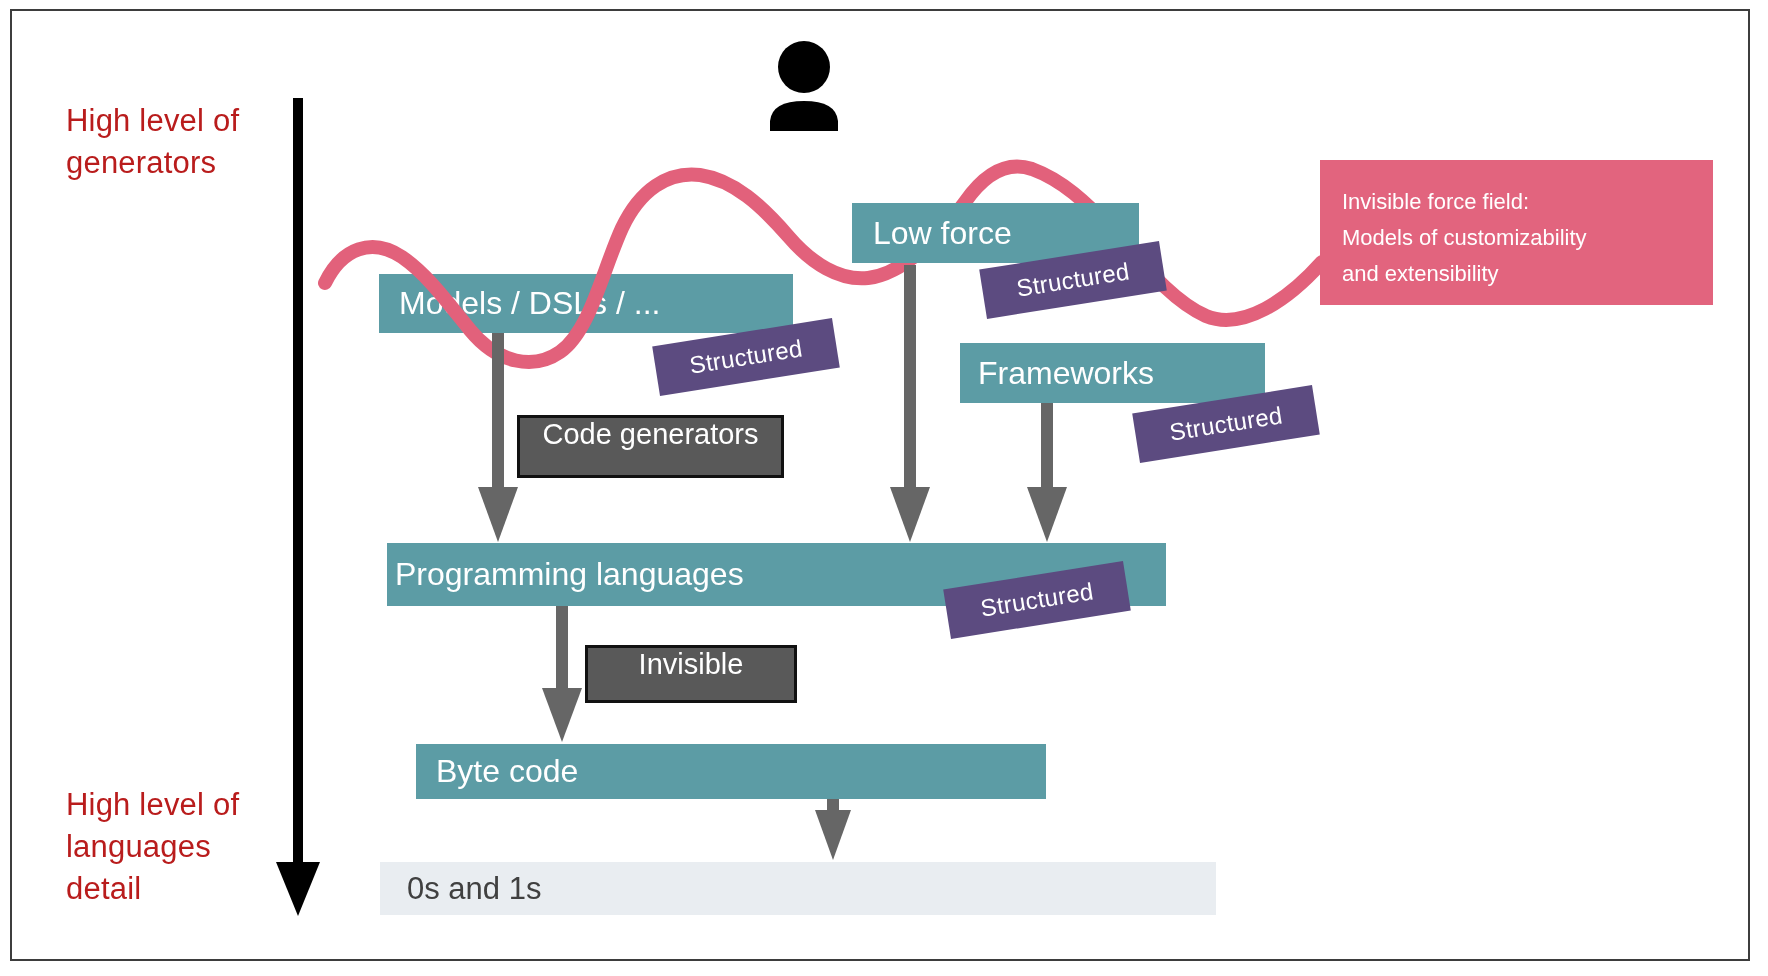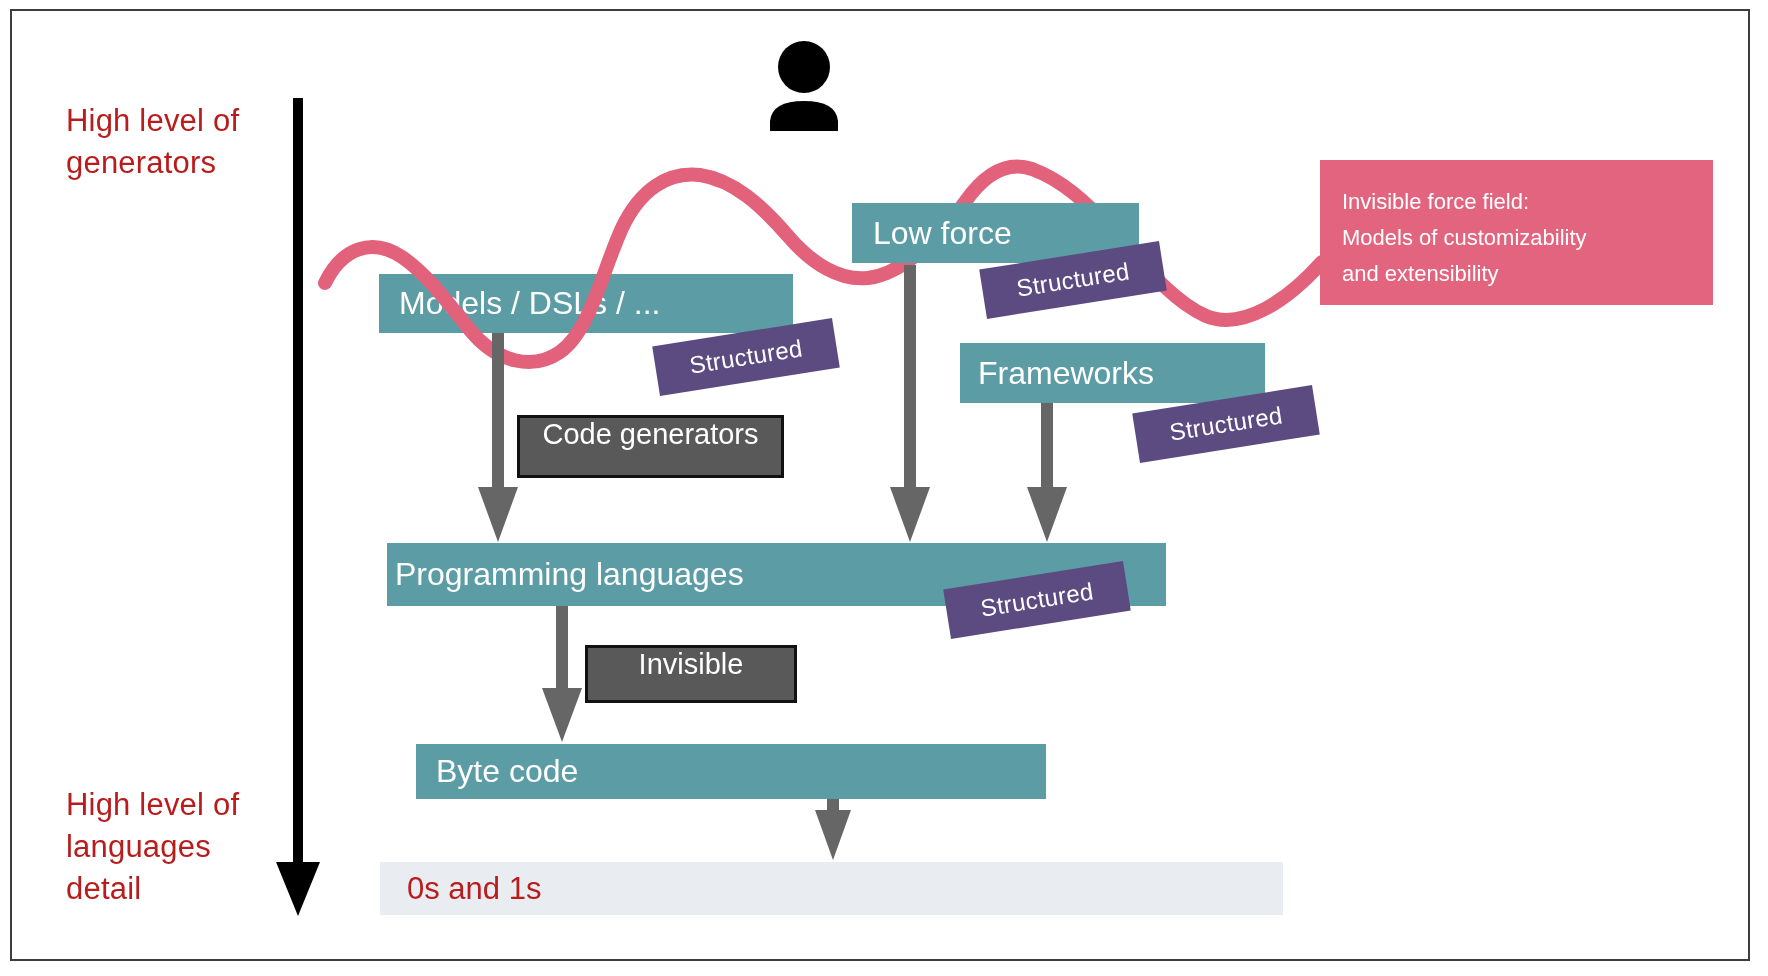--- a/index.html
+++ b/index.html
@@ -24,22 +24,22 @@
     position:absolute;background:#5c9ca5;color:#ffffff;
     font-size:32px;display:flex;align-items:center;box-sizing:border-box;
     z-index:3;
   }
   #box-models{left:379px;top:274px;width:414px;height:59px;padding-left:20px;z-index:1;}
   #box-lowcode{left:852px;top:203px;width:287px;height:60px;padding-left:21px;}
   #box-frameworks{left:960px;top:343px;width:305px;height:60px;padding-left:18px;}
   #box-programming{left:379px;top:543px;width:779px;height:63px;padding-left:8px;margin-left:8px;}
   #box-bytecode{left:380px;top:744px;width:630px;height:55px;padding-left:20px;margin-left:36px;}
   #box-zeros{
-    position:absolute;left:380px;top:862px;width:903px;height:53px;
-    background:#e9edf1;color:#b91c1c;font-size:31px;display:flex;
+    position:absolute;left:380px;top:862px;width:836px;height:53px;
+    background:#e9edf1;color:#404040;font-size:31px;display:flex;
     align-items:center;padding-left:27px;box-sizing:border-box;z-index:3;
   }
   .gray-box{
     position:absolute;background:#595959;border:3px solid #111111;
     color:#ffffff;font-size:29px;display:flex;
     justify-content:center;box-sizing:border-box;z-index:3;
   }
   #box-codegen{left:517px;top:415px;width:267px;height:63px;}
   #box-compilers{left:585px;top:645px;width:212px;height:58px;}
   .structured{

